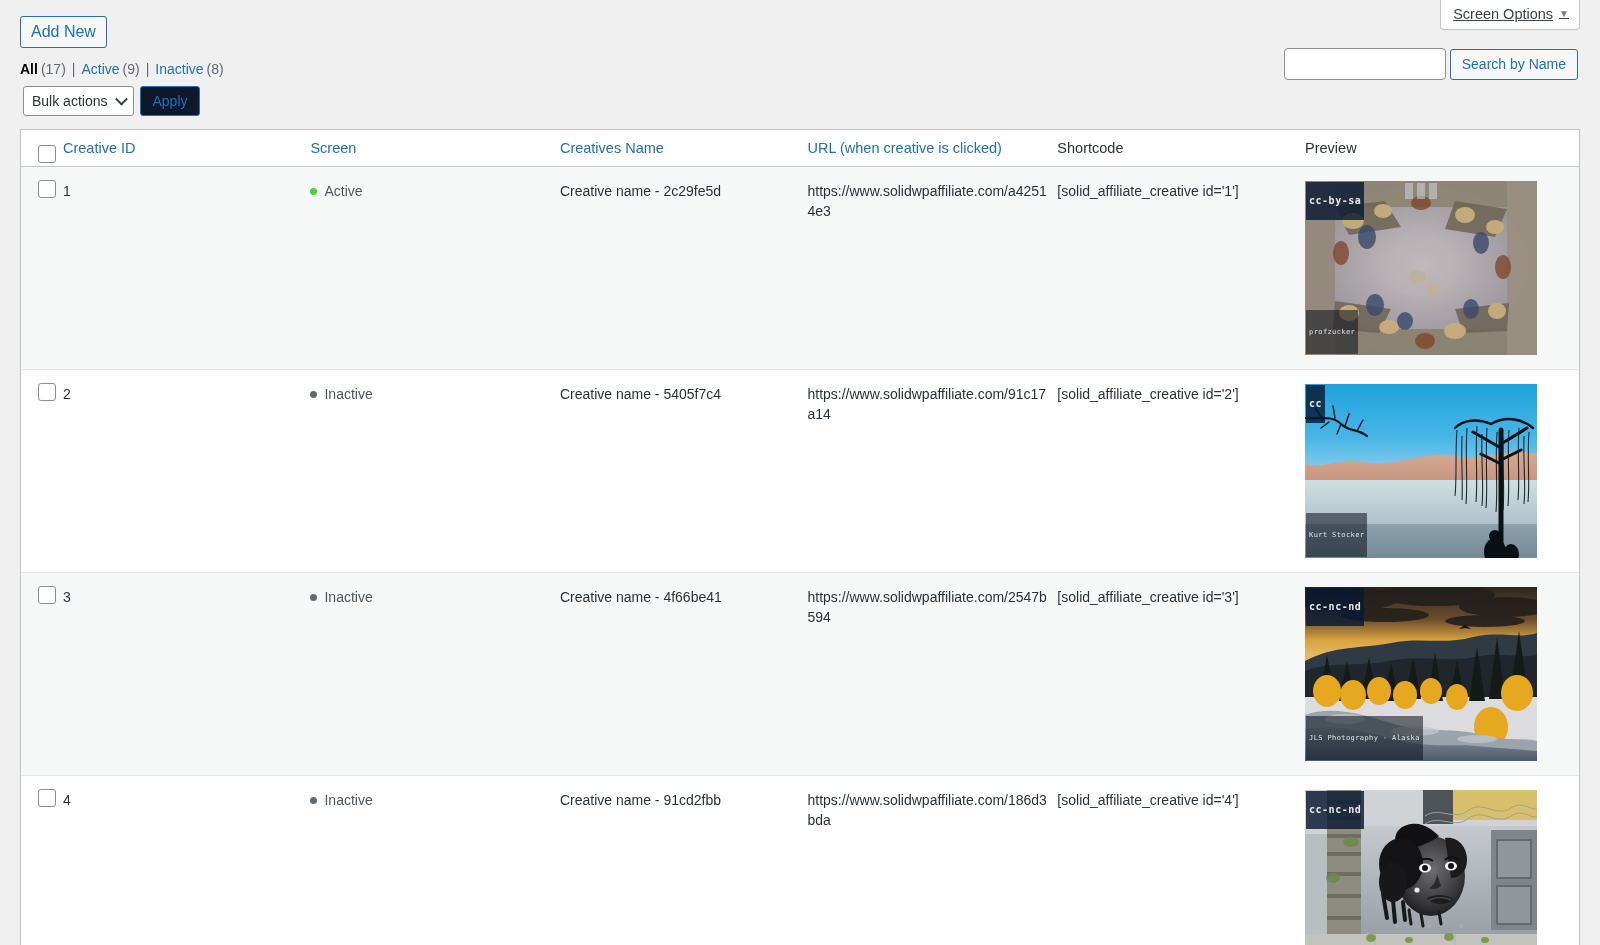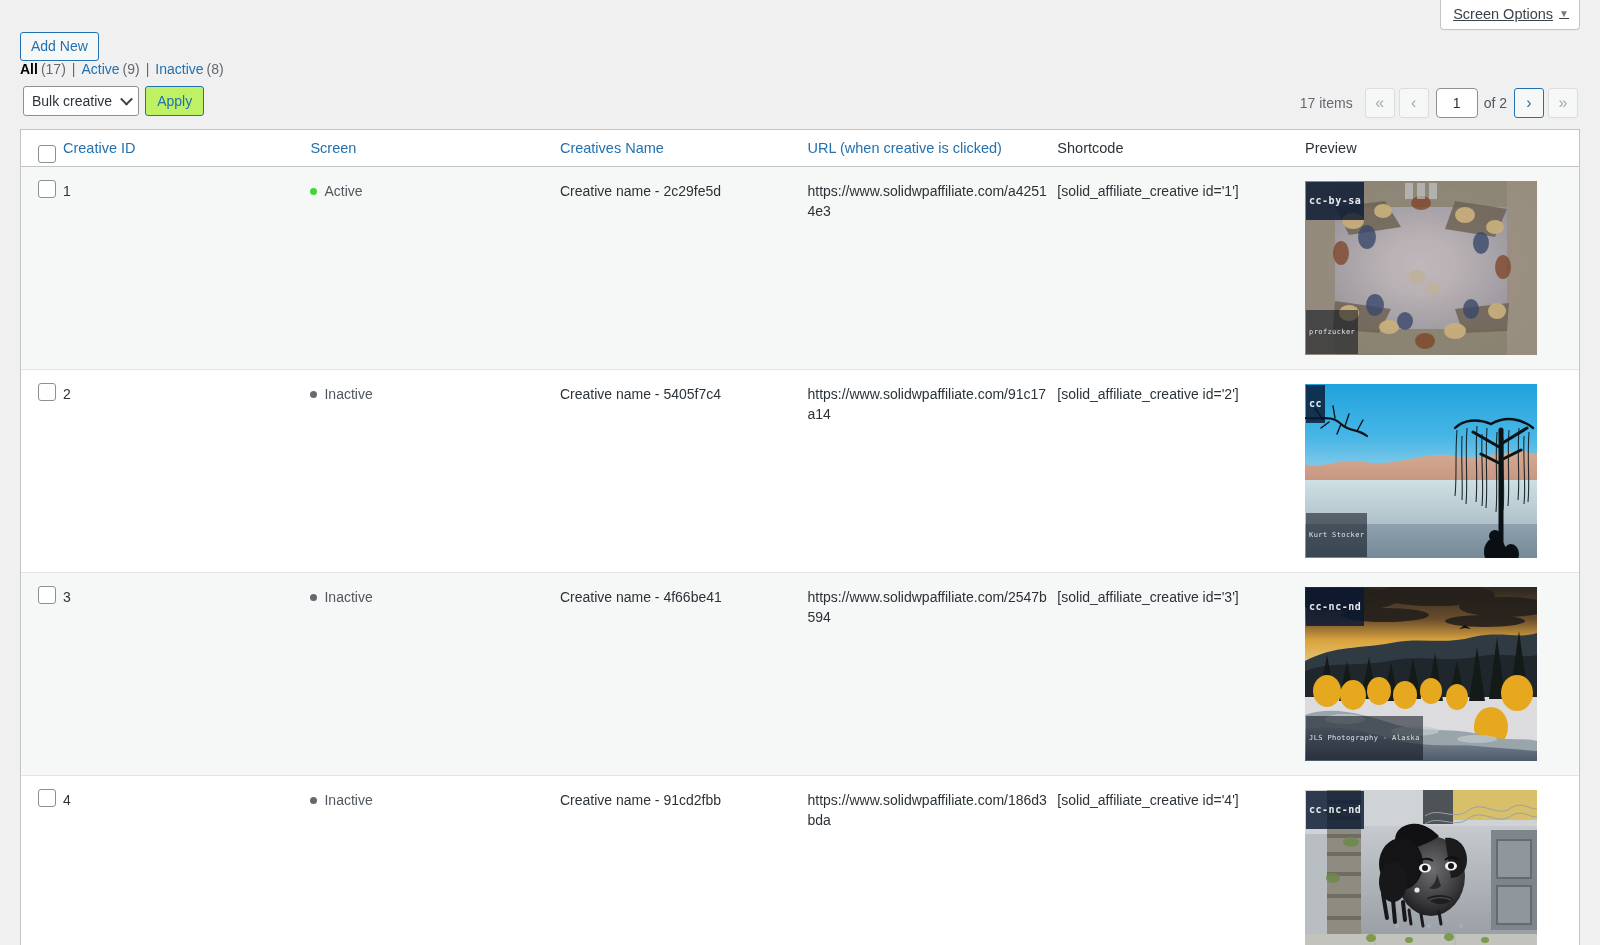--- a/index.html
+++ b/index.html
@@ -42,26 +42,26 @@
   h1.wp-heading-inline {
     font-size: 25.5px; font-weight: 400; color: #1d2327;
     margin: 0; line-height: 1.3;
   }
   .page-title-action {
     display: inline-block;
     background: #f6f7f7;
     border: 1px solid #2271b1;
     border-radius: 3px;
     color: #2271b1;
-    font-size: 14px;
+    font-size: 16px;
     line-height: 1.9;
     padding: 0 10px;
     text-decoration: none;
     cursor: pointer;
-    position: relative; top: 18px;
+    position: relative; top: 2px;
   }
 
   
   .subsubsub {
     position: absolute; left: 20px; top: 59px;
     margin: 0; padding: 0; list-style: none;
     font-size: 14px; color: #50575e;
     display: flex; align-items: center;
     line-height: 20px;
   }
@@ -94,21 +94,21 @@
   }
   .bulk-select .chev {
     position: absolute; right: 7px; top: 50%;
     transform: translateY(-50%);
     width: 9px; height: 9px;
     border-right: 2px solid #3c434a;
     border-bottom: 2px solid #3c434a;
     transform: translateY(-70%) rotate(45deg);
   }
   .button-apply {
-    background: #bef264;
+    background: #0f172a;
     border: 1px solid #2271b1;
     border-radius: 3px;
     color: #2271b1;
     font-size: 14px;
     height: 30px;
     padding: 0 11px;
     cursor: pointer;
     font-family: inherit;
   }
 
@@ -318,39 +318,32 @@
     </li>
     <li>
       <a>Inactive</a>
       <span class="count">(8)</span>
     </li>
   </ul>
 
   <div class="tablenav top">
     <div class="bulkactions">
       <div class="bulk-select">
-        <span>Bulk creative</span>
+        <span>Bulk actions</span>
         <span class="chev"></span>
       </div>
       <button class="button-apply">Apply</button>
     </div>
   </div>
 
-
-  <div class="tablenav-pages">
-    <span class="displaying-num">17 items</span>
-    <span class="pg-btn">«</span>
-    <span class="pg-btn">‹</span>
-    <span class="paging-input">
-      <input class="current-page" type="text" value="1" style="">
-      <span class="total-pages-label">of 2</span>
-    </span>
-    <span class="pg-btn enabled">›</span>
-    <span class="pg-btn">»</span>
+  <div class="search-box">
+    <input class="search-input" type="text" placeholder="" style="">
+    <button class="search-submit">Search by Name</button>
   </div>
+
 
   <table class="wp-list-table">
     <thead>
       <tr>
         <th class="check-column">
           <span class="cb"></span>
         </th>
         <th class="col-id">
           <a>Creative ID</a>
         </th>

